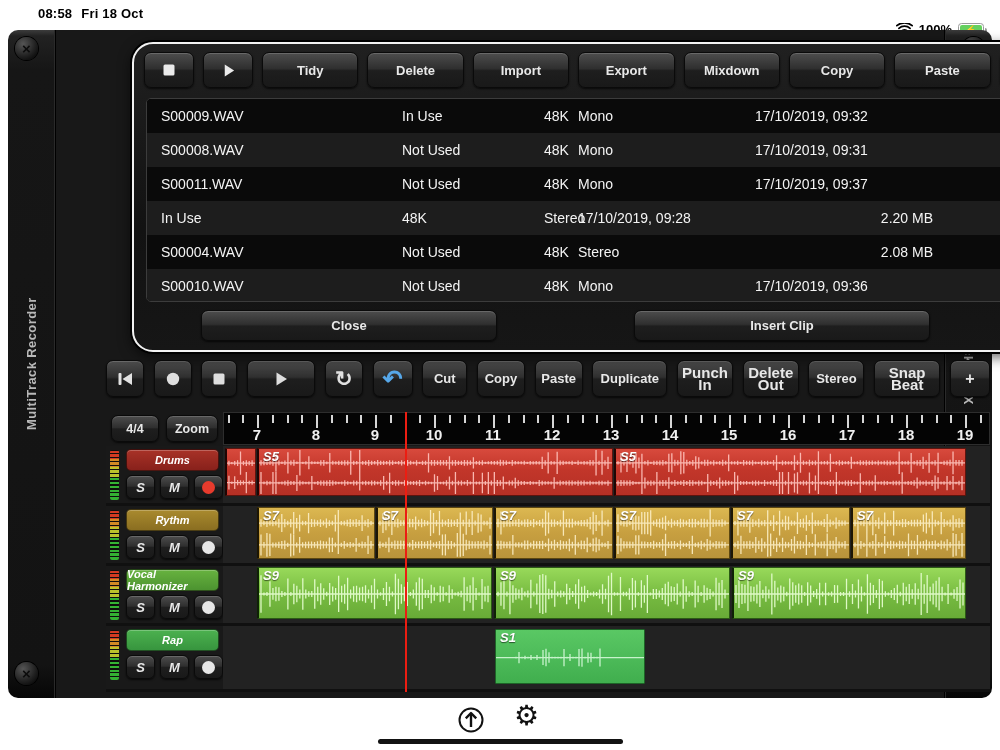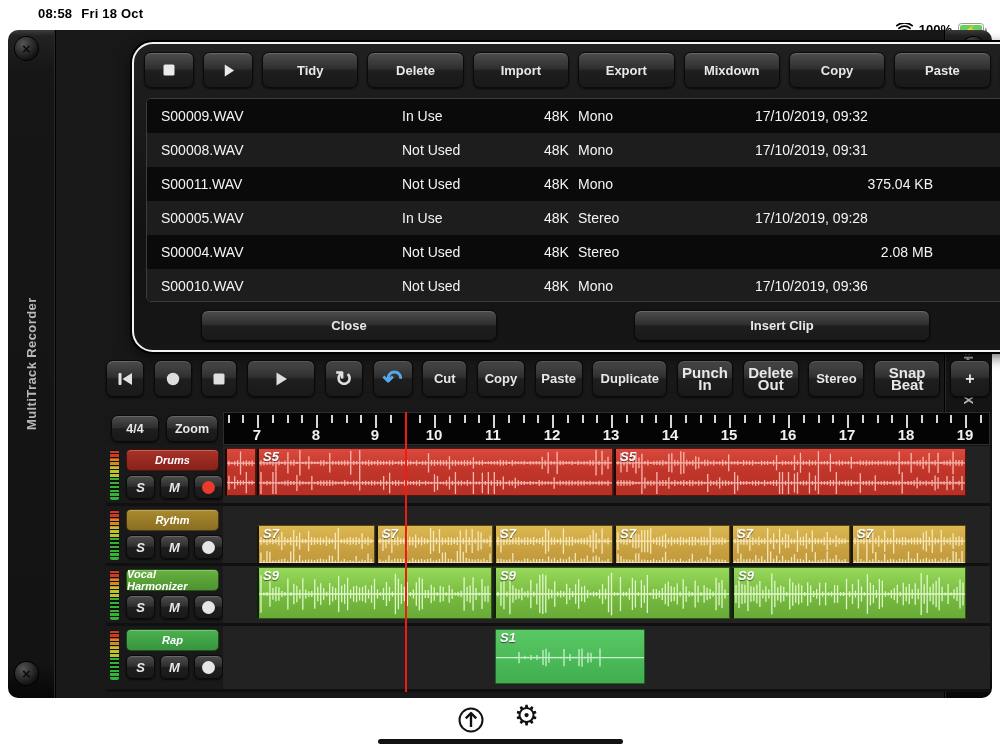--- a/index.html
+++ b/index.html
@@ -94,21 +94,21 @@
   .t3 .tname { background:linear-gradient(180deg,#4cb14f,#37953e); }
   .smr { position:absolute; left:20px; top:29px; display:flex; gap:5px; }
   .smr .btn { width:29px; height:24px; font-size:13px; border-radius:6px; }
   .dot { width:13px; height:13px; border-radius:50%; }
   .dot.red { background:#e83b2d; } .dot.white { background:#e6e6e6; }
 
   .clip { position:absolute; border-radius:1px; }
   .clip .clabel { position:absolute; left:4px; top:0; color:#fff; font-size:13px; font-weight:bold; text-shadow:0 1px 1px rgba(0,0,0,.55); }
   .clip svg { position:absolute; left:0; top:0; width:100%; height:100%; }
   .c-red  { top:2px; height:48px; background:linear-gradient(180deg,#d84a3d,#c2362a 45%,#b53025); border:1px solid #5e140e; border-left:2px solid #200503; }
-  .c-yel  { top:19px; height:52px; background:linear-gradient(180deg,#dcb851,#c79f40 50%,#b9943b); border:1px solid #5c4710; border-left:2px solid #1d1603; }
+  .c-yel  { top:1px; height:52px; background:linear-gradient(180deg,#dcb851,#c79f40 50%,#b9943b); border:1px solid #5c4710; border-left:2px solid #1d1603; }
   .c-grn  { top:1px; height:52px; background:linear-gradient(180deg,#98d95a,#76ba40 55%,#68ab37); border:1px solid #2b5a15; border-left:2px solid #0e2205; }
   .c-rap  { top:3px; height:55px; background:linear-gradient(180deg,#5ac864,#40ae4e); border:1px solid #1d6427; }
 
   #playhead { position:absolute; left:349px; top:382px; width:2px; height:280px; background:#ec1d12; z-index:40; }
 
   
   #dock { position:absolute; left:0; top:698px; width:1000px; height:52px; background:#fff; }
   #upload-btn { position:absolute; left:455px; top:6px; }
   #gear-btn { position:absolute; left:514px; top:2px; font-size:28px; color:#111; line-height:32px; }
   #home-indicator { position:absolute; left:378px; top:41px; width:245px; height:5px; border-radius:3px; background:#121212; }
@@ -452,24 +452,24 @@
             <span>48K</span>
             <span>Mono</span>
             <span>17/10/2019, 09:31</span>
             <span class="size">473.51 KB</span>
         </div>
         <div class="frow">
           <span>S00011.WAV</span>
             <span>Not Used</span>
             <span>48K</span>
             <span>Mono</span>
+            <span>17/10/2019, 09:37</span>
             <span class="size">375.04 KB</span>
         </div>
         <div class="frow">
-          <span>S00005.WAV</span>
             <span>In Use</span>
             <span>48K</span>
             <span>Stereo</span>
             <span>17/10/2019, 09:28</span>
             <span class="size">2.20 MB</span>
         </div>
         <div class="frow">
           <span>S00004.WAV</span>
             <span>Not Used</span>
             <span>48K</span>

